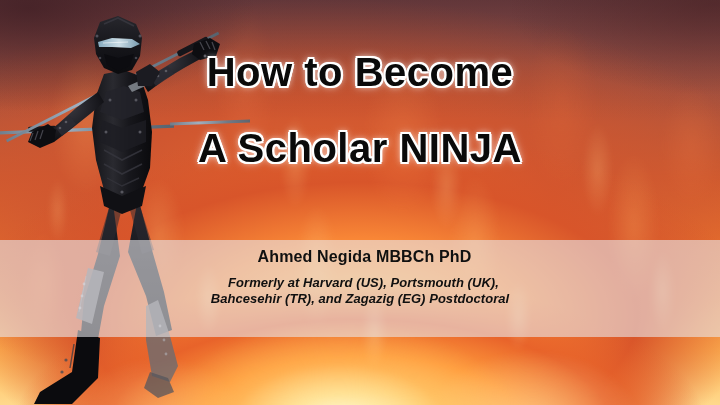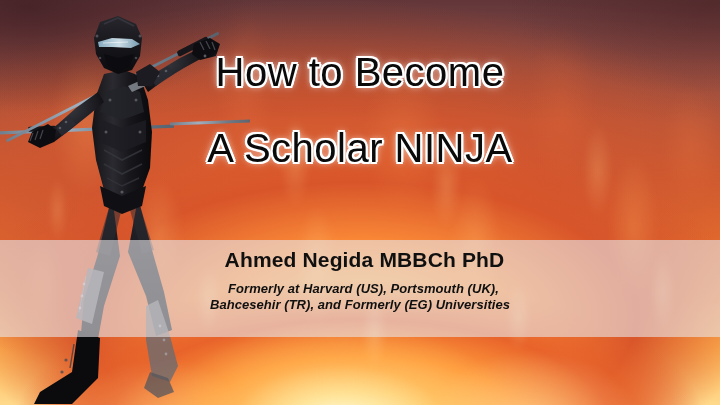--- a/index.html
+++ b/index.html
@@ -96,21 +96,21 @@
   .title-block {
     position: absolute;
     left: 0;
     top: 52px;
     width: 720px;
     text-align: center;
     pointer-events: none;
   }
   .title-line {
     font-size: 40px;
-    font-weight: 400;
+    font-weight: 700;
     letter-spacing: .5px;
     color: #0a0a0a;
     line-height: 1.0;
     font-family: "Liberation Sans", sans-serif;
     text-shadow:
       -1.6px -1.6px 0 #ffffff,  1.6px -1.6px 0 #ffffff,
       -1.6px  1.6px 0 #ffffff,  1.6px  1.6px 0 #ffffff,
       -2.2px 0 0 #ffffff, 2.2px 0 0 #ffffff,
        0 -2.2px 0 #ffffff, 0 2.2px 0 #ffffff,
        0 0 6px rgba(255,255,255,.85),
@@ -128,21 +128,21 @@
     background: rgba(232,232,236,.60);
   }
   .info-inner {
     position: absolute;
     left: 0; right: 0;
     top: 0;
     text-align: center;
     color: #101010;
   }
   .presenter-name {
-    font-size: 21px;
+    font-size: 16px;
     font-weight: bold;
     letter-spacing: .15px;
     margin-top: 8px;
     font-family: "Liberation Sans", sans-serif;
     padding-left: 9px;
   }
   .affil-line {
     font-size: 13px;
     font-style: italic;
     font-weight: 600;
@@ -302,17 +302,17 @@
 
   <div class="title-block">
     <div class="title-line title-line--1">How to Become</div>
     <div class="title-line title-line--2">A Scholar NINJA</div>
   </div>
 
   <div class="info-band">
     <div class="info-inner">
       <div class="presenter-name">Ahmed Negida MBBCh PhD</div>
       <div class="affil-line affil-2">Formerly at Harvard (US), Portsmouth (UK),</div>
-      <div class="affil-line affil-3">Bahcesehir (TR), and Formerly (EG) Universities</div>
+      <div class="affil-line affil-3">Bahcesehir (TR), and Zagazig (EG) Postdoctoral</div>
     </div>
   </div>
 
 </div>
 
 </body></html>

